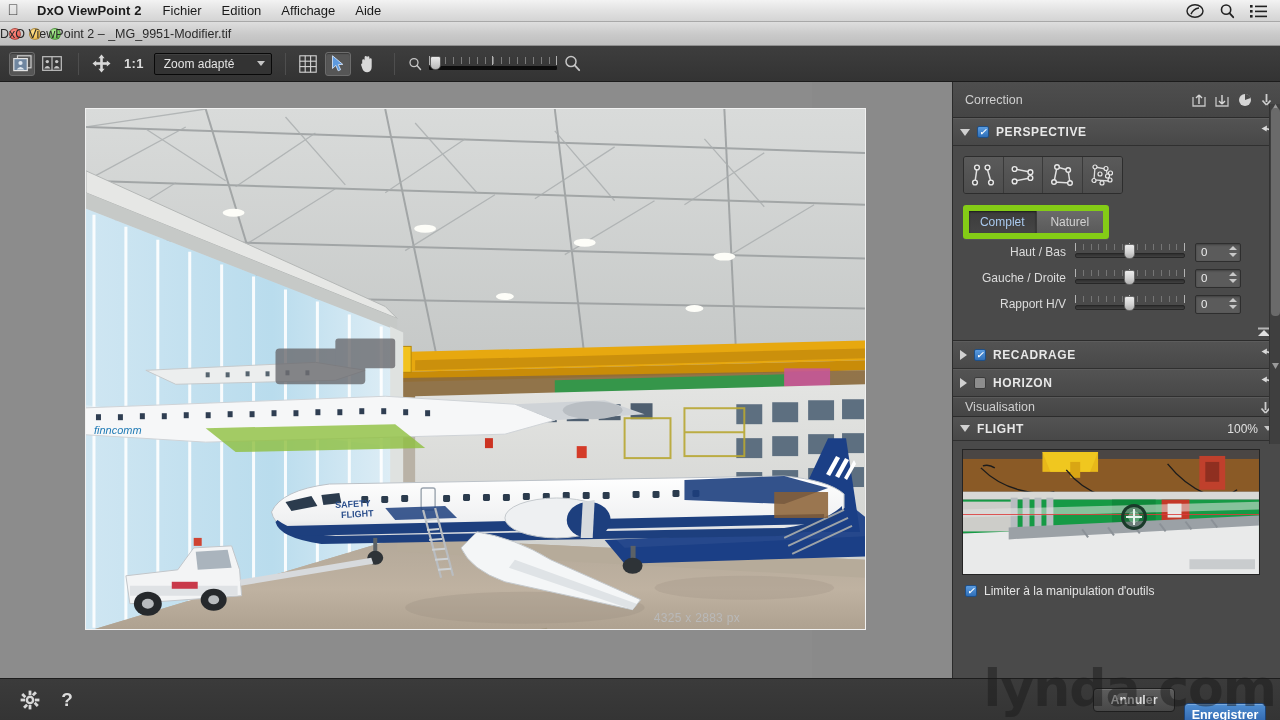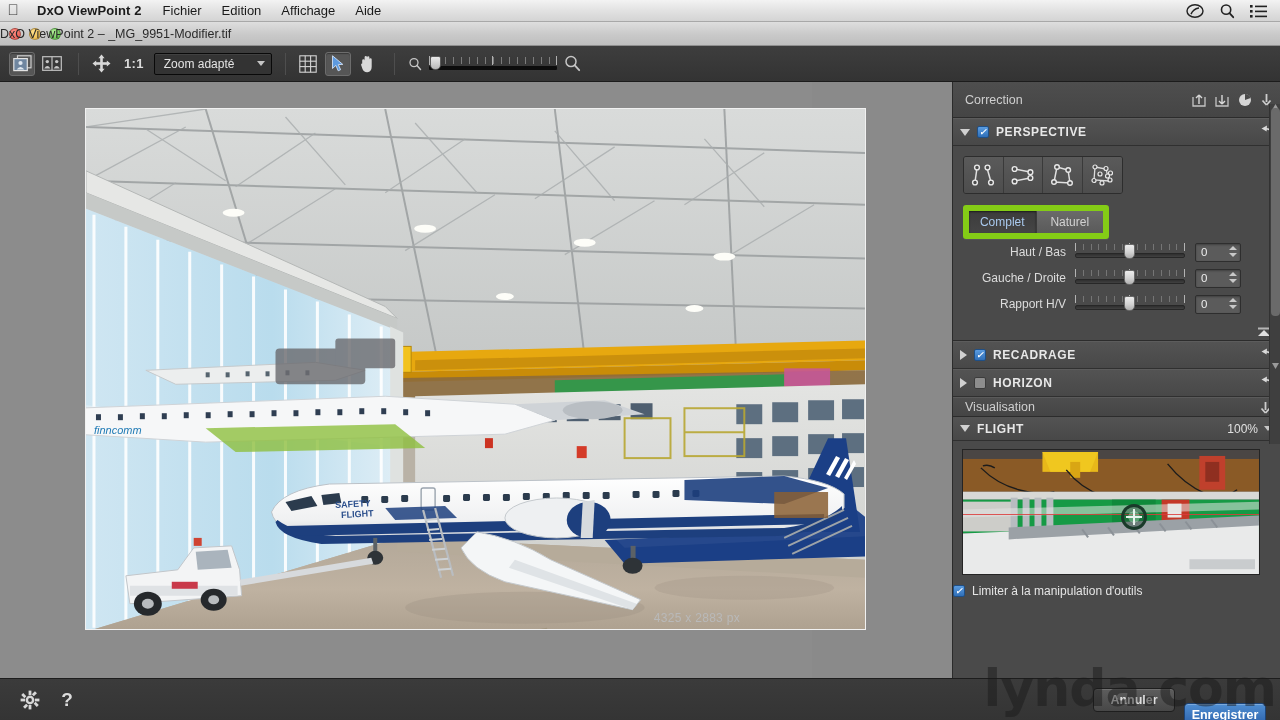--- a/index.html
+++ b/index.html
@@ -233,21 +233,21 @@
   .crosshair::before, .crosshair::after {
     content: ""; position: absolute; background: #e8f2ec;
   }
   .crosshair::before { left: 9px; top: 2px; width: 2px; height: 16px; }
   .crosshair::after { top: 9px; left: 2px; height: 2px; width: 16px; }
   .loupe-hline {
     position: absolute; left: 0; top: 64px; width: 100%; height: 1px;
     background: rgba(220,60,60,.85);
   }
 
-  .limit-row { display: flex; align-items: center; padding: 9px 0 0 0; }
+  .limit-row { display: flex; align-items: center; padding: 9px 0 0 12px; }
   .limit-row .lbl { color: #e4e4e4; font-size: 12px; }
 
   .panel-scroll {
     position: absolute; right: 0; top: 22px; width: 11px; height: 340px;
     background: #3f3f3f; border-left: 1px solid #323232;
   }
   .ps-thumb { position: absolute; left: 1px; top: 4px; width: 9px; height: 208px; background: #6a6a6a; border-radius: 4px; }
   .ps-arrow-top, .ps-arrow-bot { position: absolute; left: 2px; width: 7px; height: 7px; }
 
   

